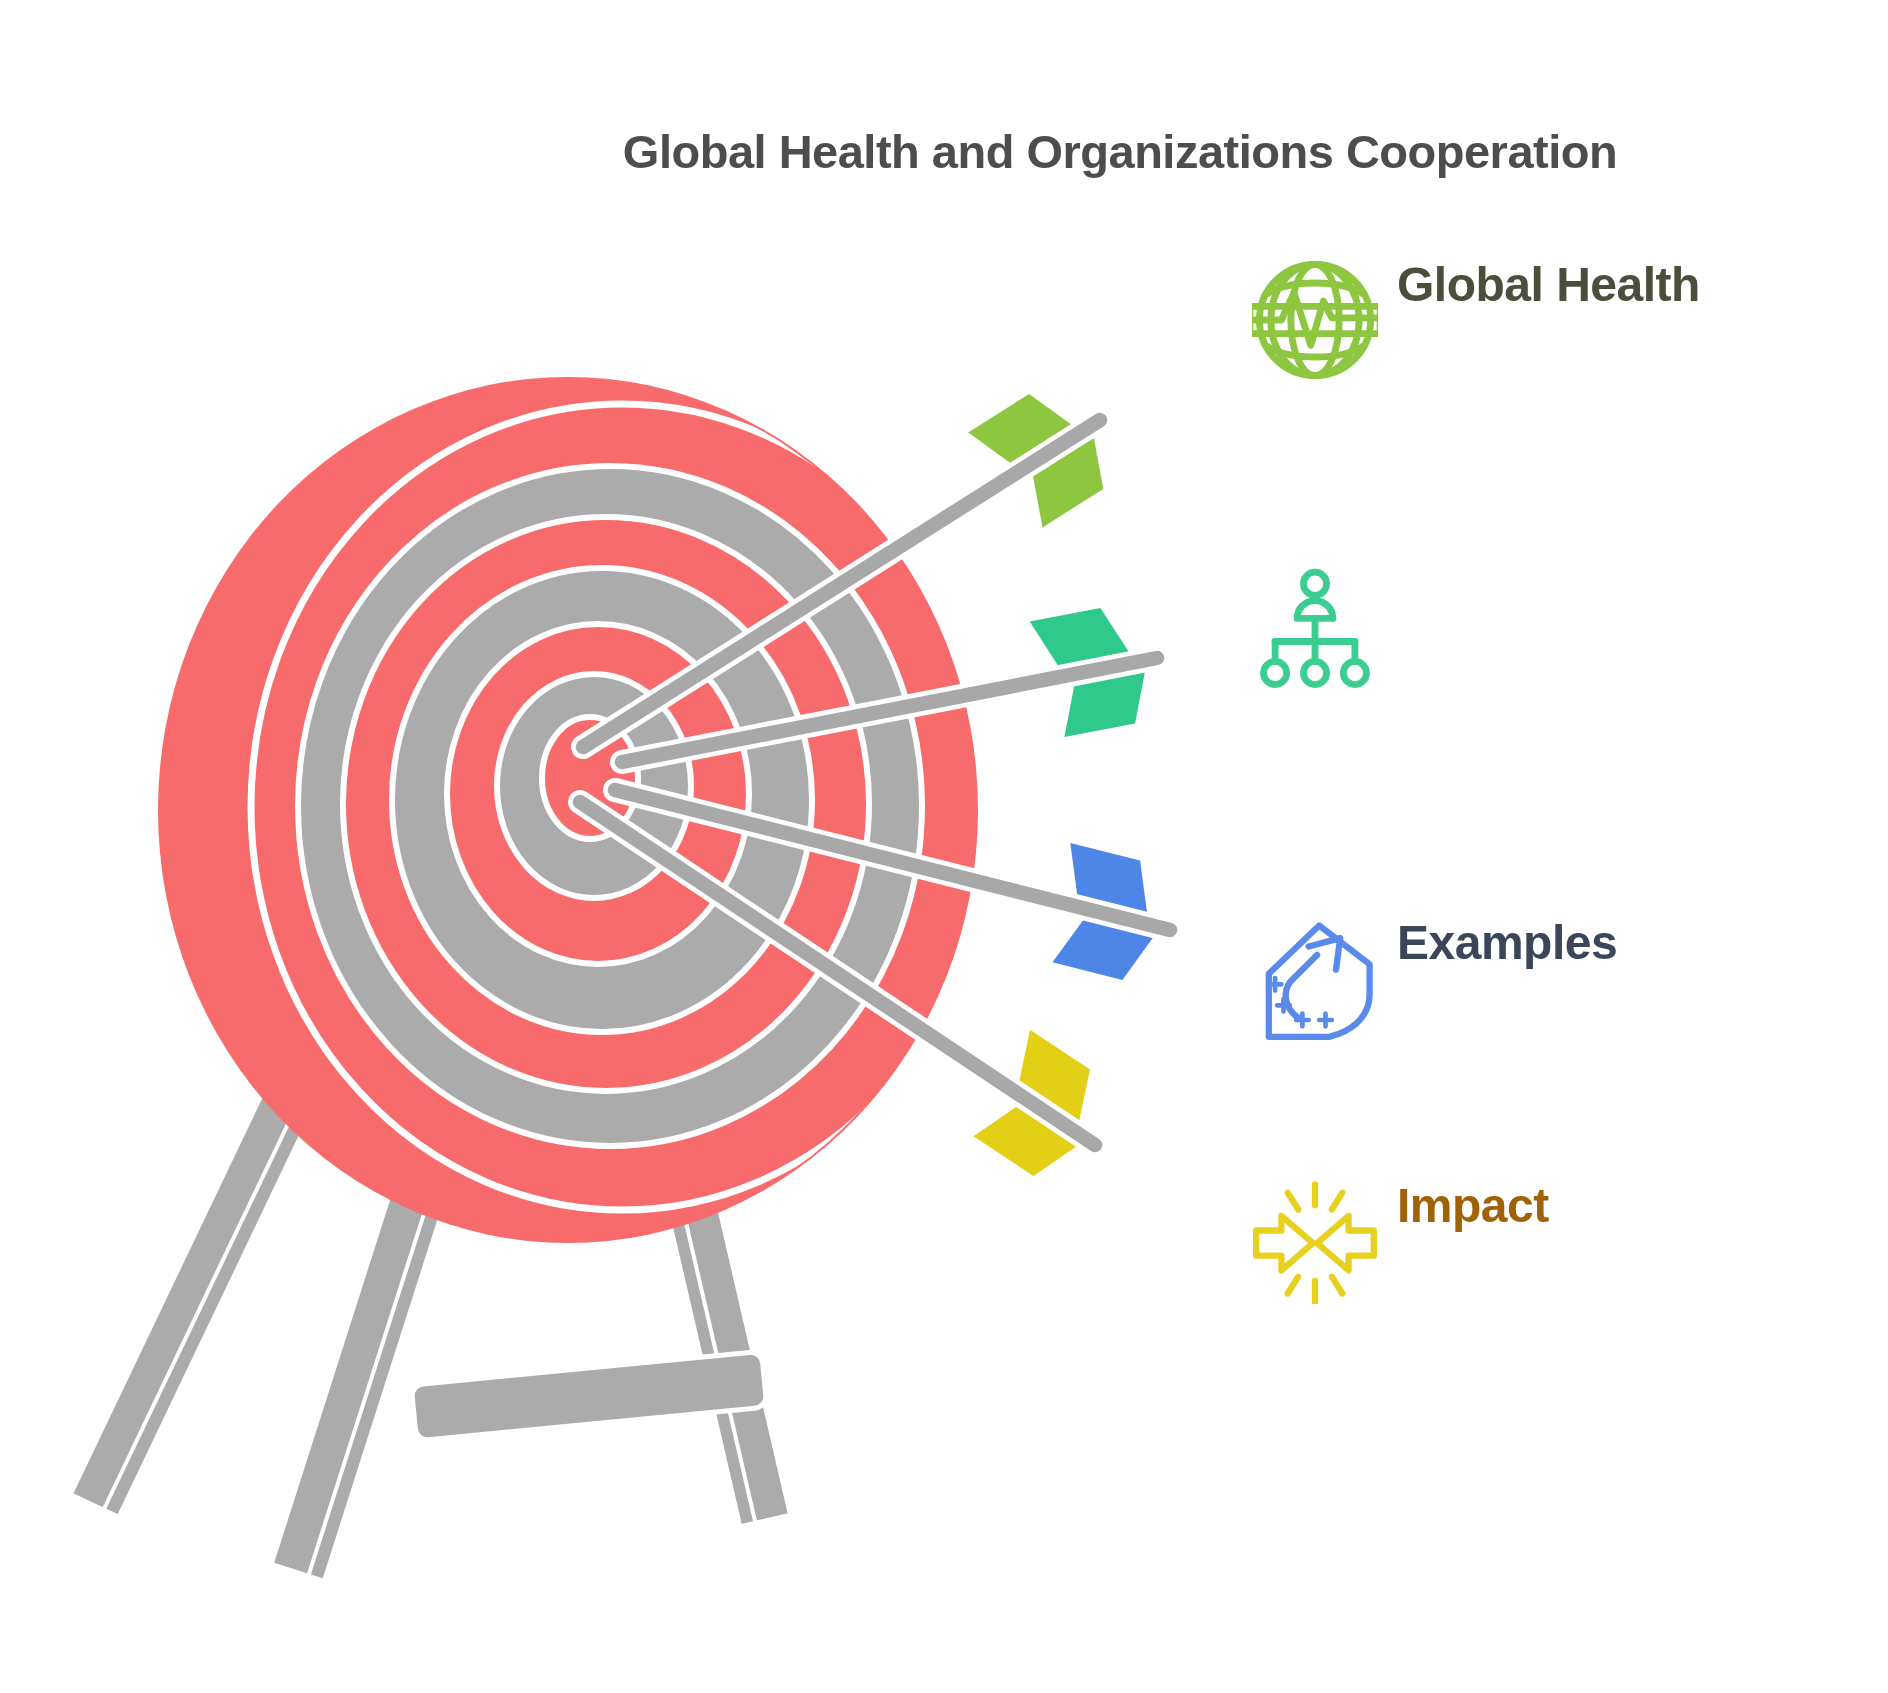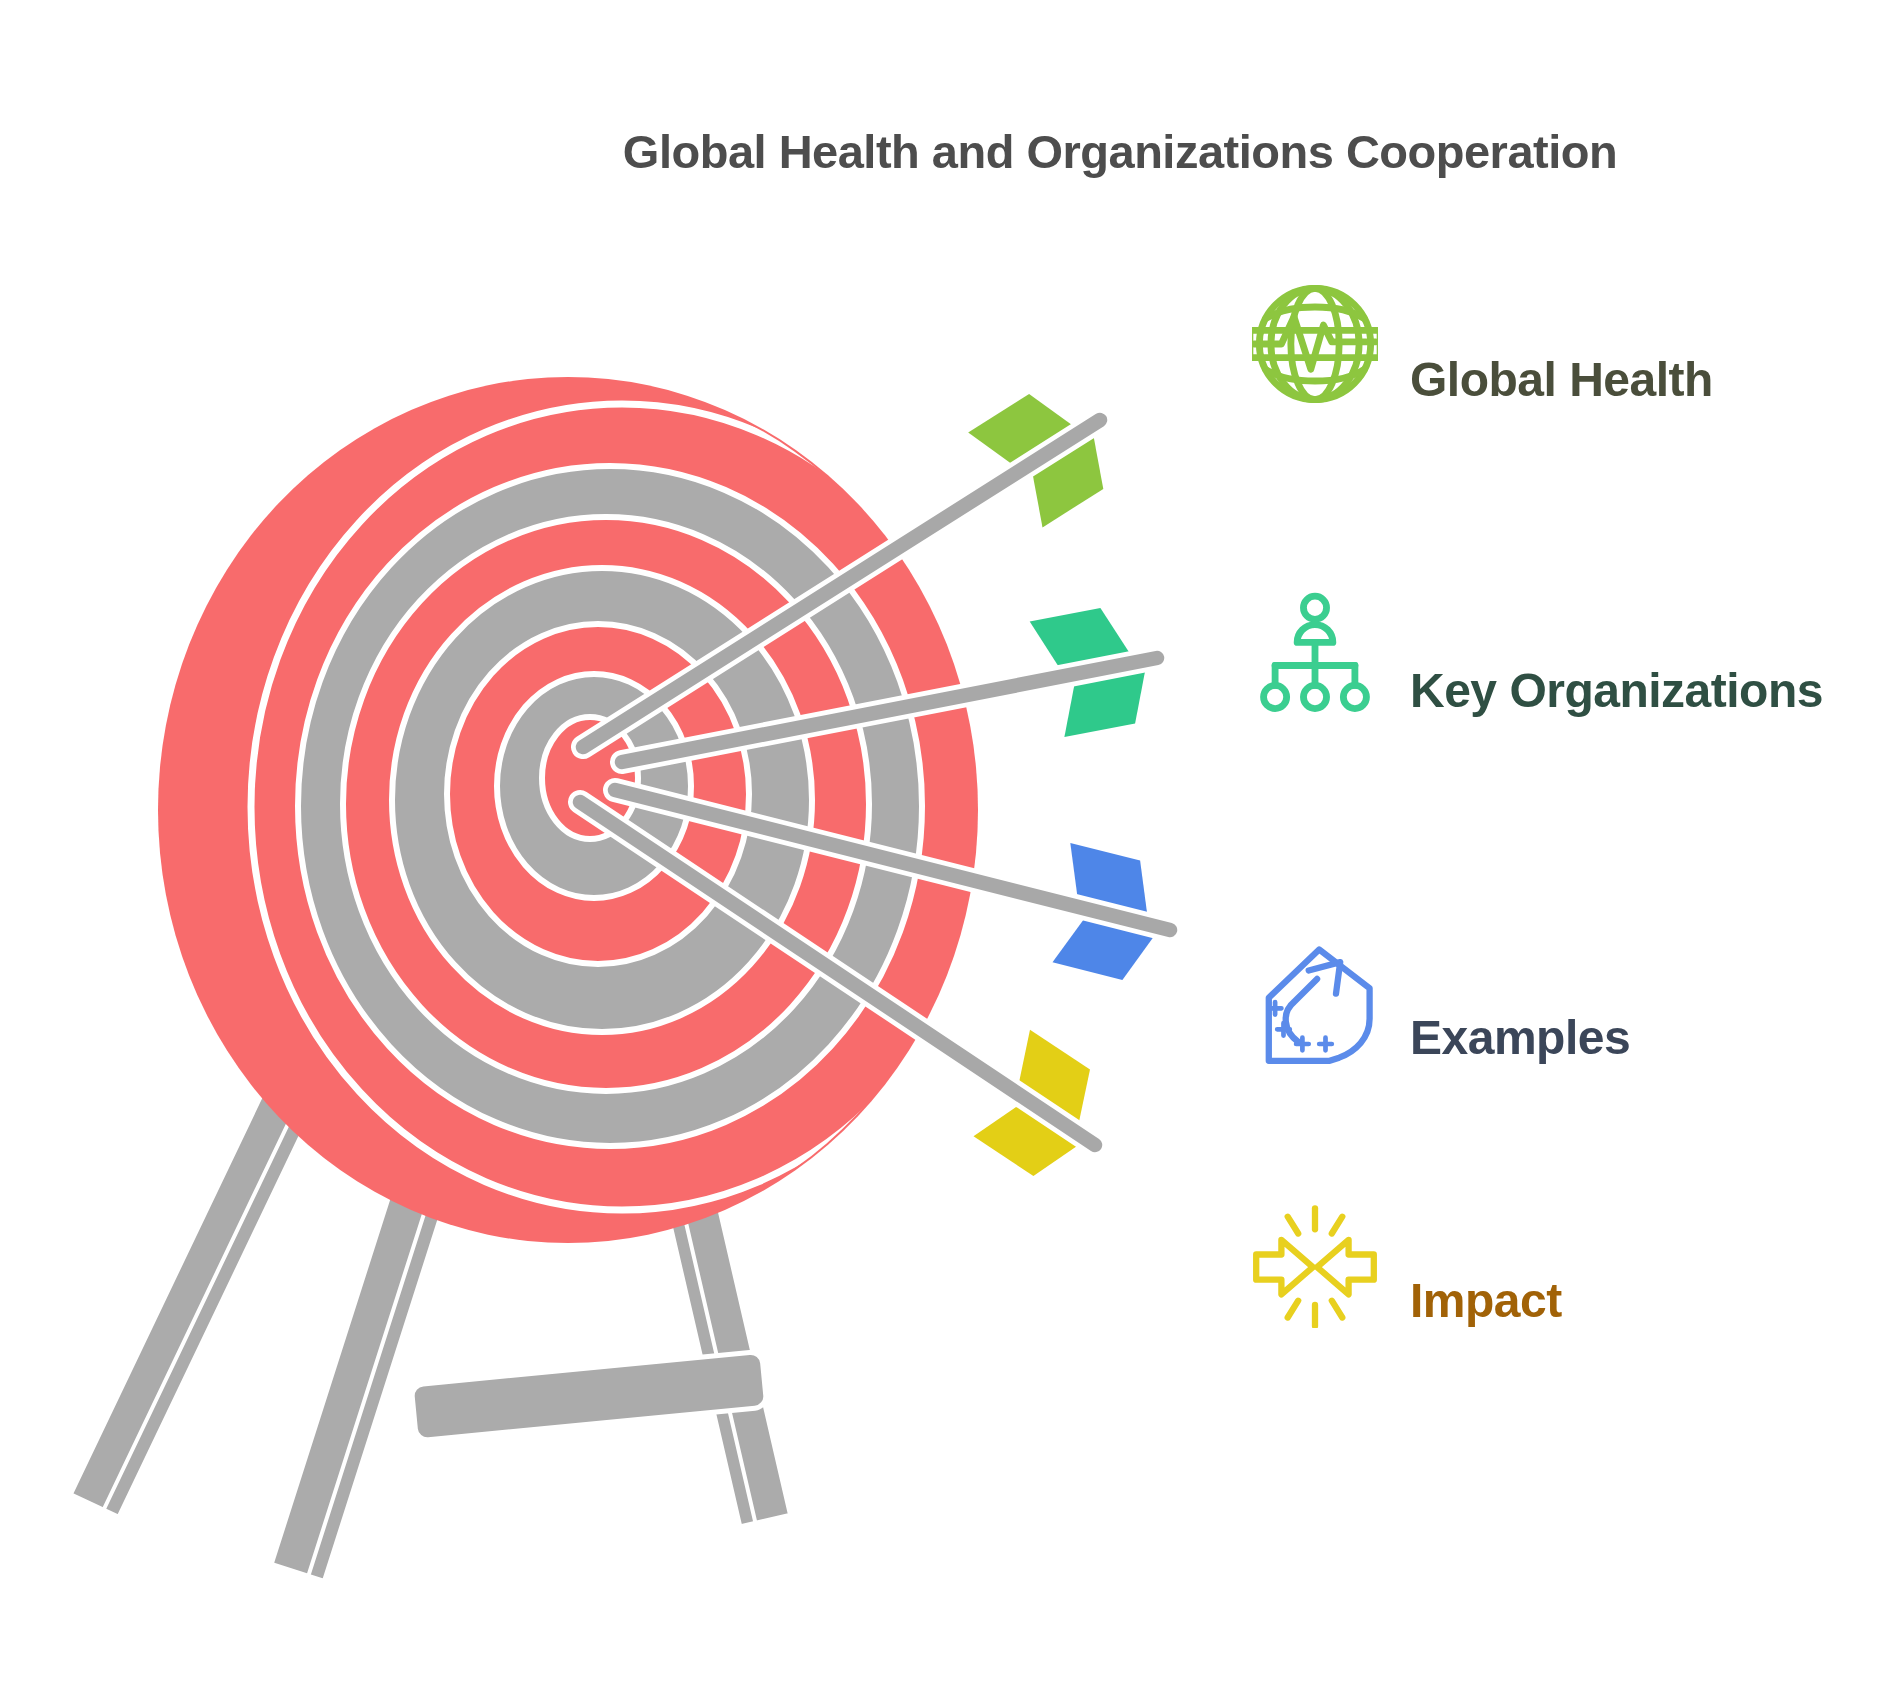--- a/index.html
+++ b/index.html
@@ -11,21 +11,21 @@
     position:absolute;left:500px;top:124px;width:1240px;
     text-align:center;font-size:47px;font-weight:700;letter-spacing:-0.5px;
     color:#4D4D4D;white-space:nowrap;
   }
   #scene{position:absolute;left:0;top:0;}
   .f-red{fill:#F86B6C;}
   .f-gray{fill:#ABABAB;}
   .sw{stroke:#ffffff;}
   .legend-row{
     position:absolute;left:1252px;height:150px;
-    display:flex;align-items:flex-end;gap:32px;
+    display:flex;align-items:flex-start;gap:19px;
   }
   .row-1{top:257px}.row-2{top:568px}.row-3{top:915px}.row-4{top:1178px}
   .legend-icon{width:126px;height:126px;flex:0 0 auto;}
   .legend-icon svg{width:100%;height:100%;display:block;}
   .legend-icon *{stroke:var(--icon-color);fill:none;stroke-linecap:round;stroke-linejoin:round;}
   .legend-label{
     font-size:48px;font-weight:700;letter-spacing:-0.5px;white-space:nowrap;
   }
 </style>
 </head>
@@ -122,21 +122,20 @@
       <line x1="60" y1="48" x2="60" y2="70"></line>
       <line x1="22" y1="70" x2="98" y2="70"></line>
       <line x1="22" y1="70" x2="22" y2="89"></line>
       <line x1="60" y1="70" x2="60" y2="89"></line>
       <line x1="98" y1="70" x2="98" y2="89"></line>
       <circle cx="22" cy="100" r="11"></circle>
       <circle cx="60" cy="100" r="11"></circle>
       <circle cx="98" cy="100" r="11"></circle>
     </svg>
   </div>
-  <div class="legend-label" style="color: rgb(47, 79, 67);">Key Organizations</div>
 </div>
 
 <div class="legend-row row-3" style="--icon-color: #5B8BEA;">
   <div class="legend-icon">
     <svg viewBox="0 0 120 120" stroke-width="6">
       <path d="M16,116 L16,56 L64,10 L112,47 L112,76 C112,94 99,107 83,113 L74,116 Z"></path>
       <path d="M44,98 C30,88 28,70 40,60 L62,38"></path>
       <path d="M54,30 L84,22 L80,52"></path>
       <path d="M16,66 h12 M22,60 v12" stroke-width="4.5"></path>
       <path d="M24,86 h12 M30,80 v12" stroke-width="4.5"></path>

